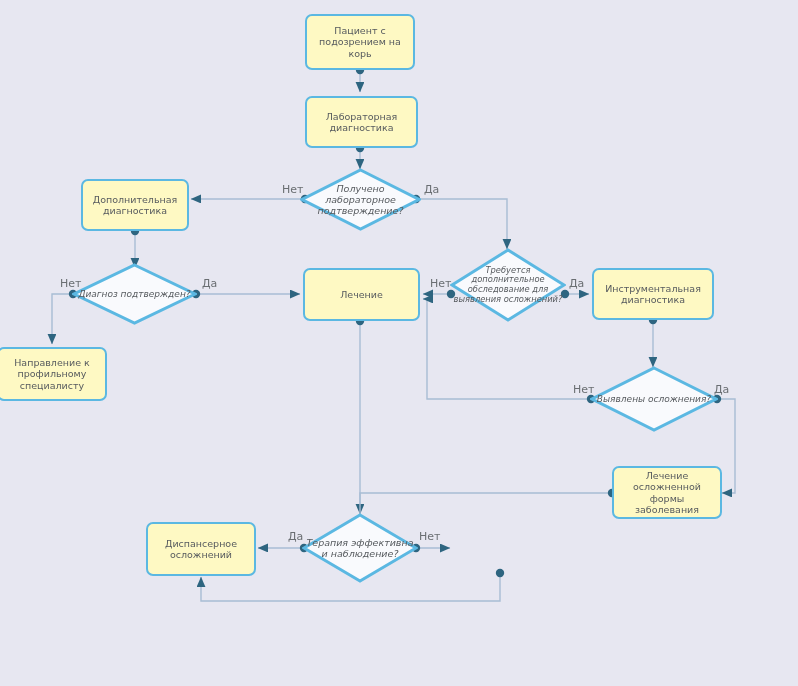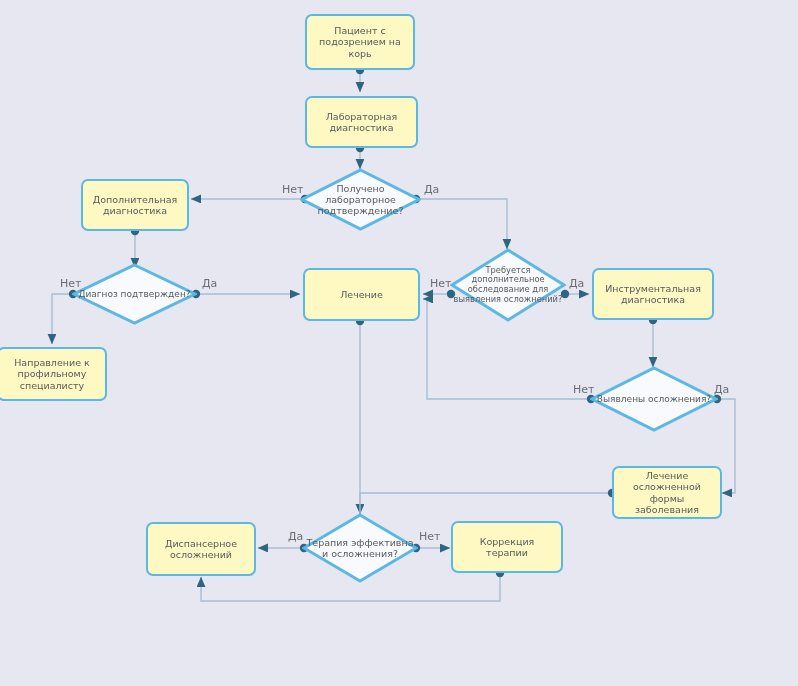--- a/index.html
+++ b/index.html
@@ -24,21 +24,21 @@
     background:#fef9c3;
     border:2.5px solid #5bb8e2;
     border-radius:7px;
     z-index:3;
   }
   .node span{display:block;padding:0 4px;}
 
   .diamond{
     position:absolute;
     z-index:3;
-    display:flex;align-items:center;justify-content:flex-start;
+    display:flex;align-items:center;justify-content:flex-start;font-style:italic;
   }
   .diamond .dshape{
     position:absolute;left:0;top:0;width:100%;height:100%;
   }
   .diamond .dlabel{
     position:relative;z-index:4;
     text-align:center;
     color:#565a5e;
     font-size:9.5px;
     line-height:11px;
@@ -215,36 +215,31 @@
     </span>
   </div>
 
   <div class="diamond" style="left:302px;top:513px;width:116px;height:70px;">
     <svg class="dshape" viewBox="0 0 116 70">
       <polygon points="58,2 114,35 58,68 2,35" fill="#f9fafd" stroke="#5bb8e2" stroke-width="3"></polygon>
     </svg>
     <div class="dlabel">
       <span>Терапия</span>
       <span>эффективна</span>
-      <span>и осложнения?</span>
+      <span>и наблюдение?</span>
     </div>
   </div>
 
   <div class="node" style="left:146px;top:522px;width:110px;height:54px;">
     <span>
       <span>Диспансерное</span>
       <span>осложнений</span>
     </span>
   </div>
 
-  <div class="node" style="left:451px;top:521px;width:112px;height:52px;">
-    <span>
-      <span>Коррекция терапии</span>
-    </span>
-  </div>
 
   <div class="elabel" style="left:282px;top:183px;">Нет</div>
   <div class="elabel" style="left:424px;top:183px;">Да</div>
   <div class="elabel" style="left:60px;top:277px;">Нет</div>
   <div class="elabel" style="left:202px;top:277px;">Да</div>
   <div class="elabel" style="left:430px;top:277px;">Нет</div>
   <div class="elabel" style="left:569px;top:277px;">Да</div>
   <div class="elabel" style="left:573px;top:383px;">Нет</div>
   <div class="elabel" style="left:714px;top:383px;">Да</div>
   <div class="elabel" style="left:288px;top:530px;">Да</div>

